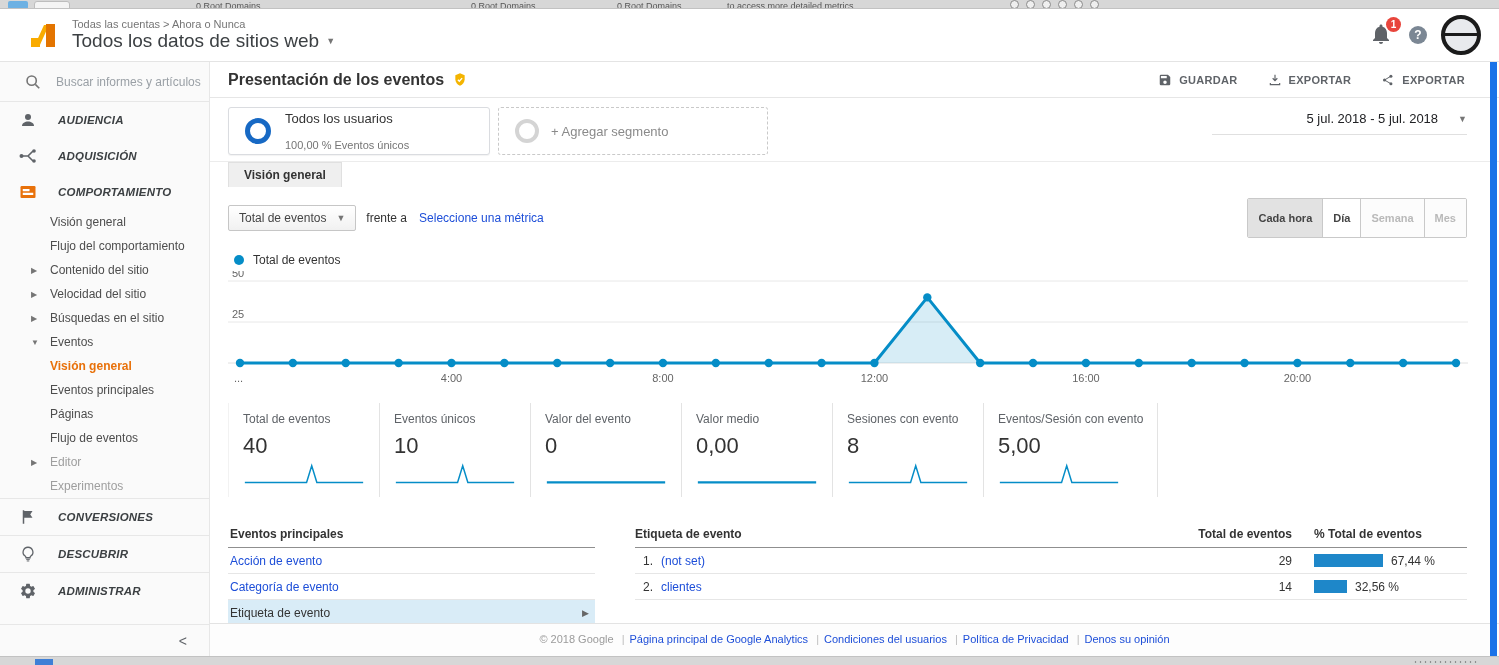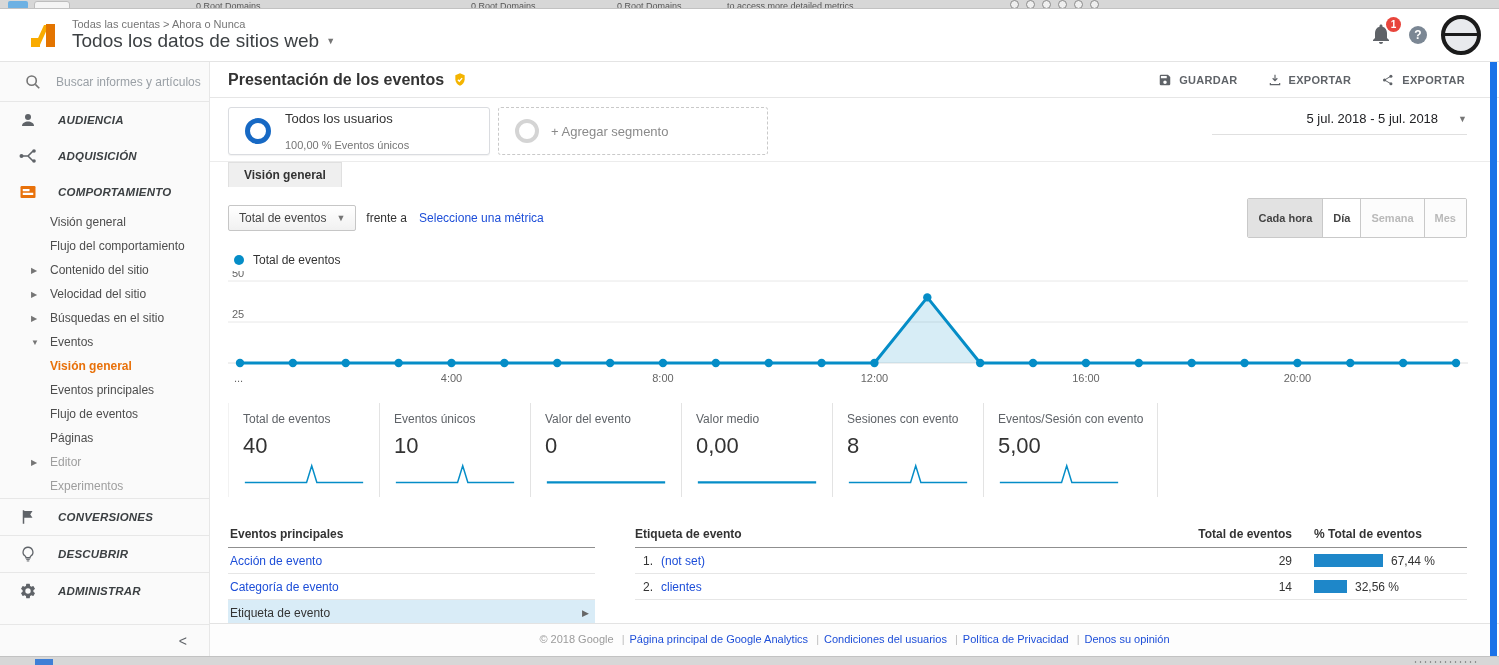--- a/index.html
+++ b/index.html
@@ -226,24 +226,24 @@
         <span class="exp">▼</span>
         <span>Eventos</span>
       </div>
     <div class="nav-sub active">
         <span>Visión general</span>
       </div>
     <div class="nav-sub">
         <span>Eventos principales</span>
       </div>
     <div class="nav-sub">
+        <span>Páginas</span>
+      </div>
+    <div class="nav-sub">
         <span>Flujo de eventos</span>
-      </div>
-    <div class="nav-sub">
-        <span>Páginas</span>
       </div>
     <div class="nav-sub dim">
         <span class="exp">▶</span>
         <span>Editor</span>
       </div>
     <div class="nav-sub dim">
         <span>Experimentos</span>
       </div>
 
     <div class="side-div"></div>

